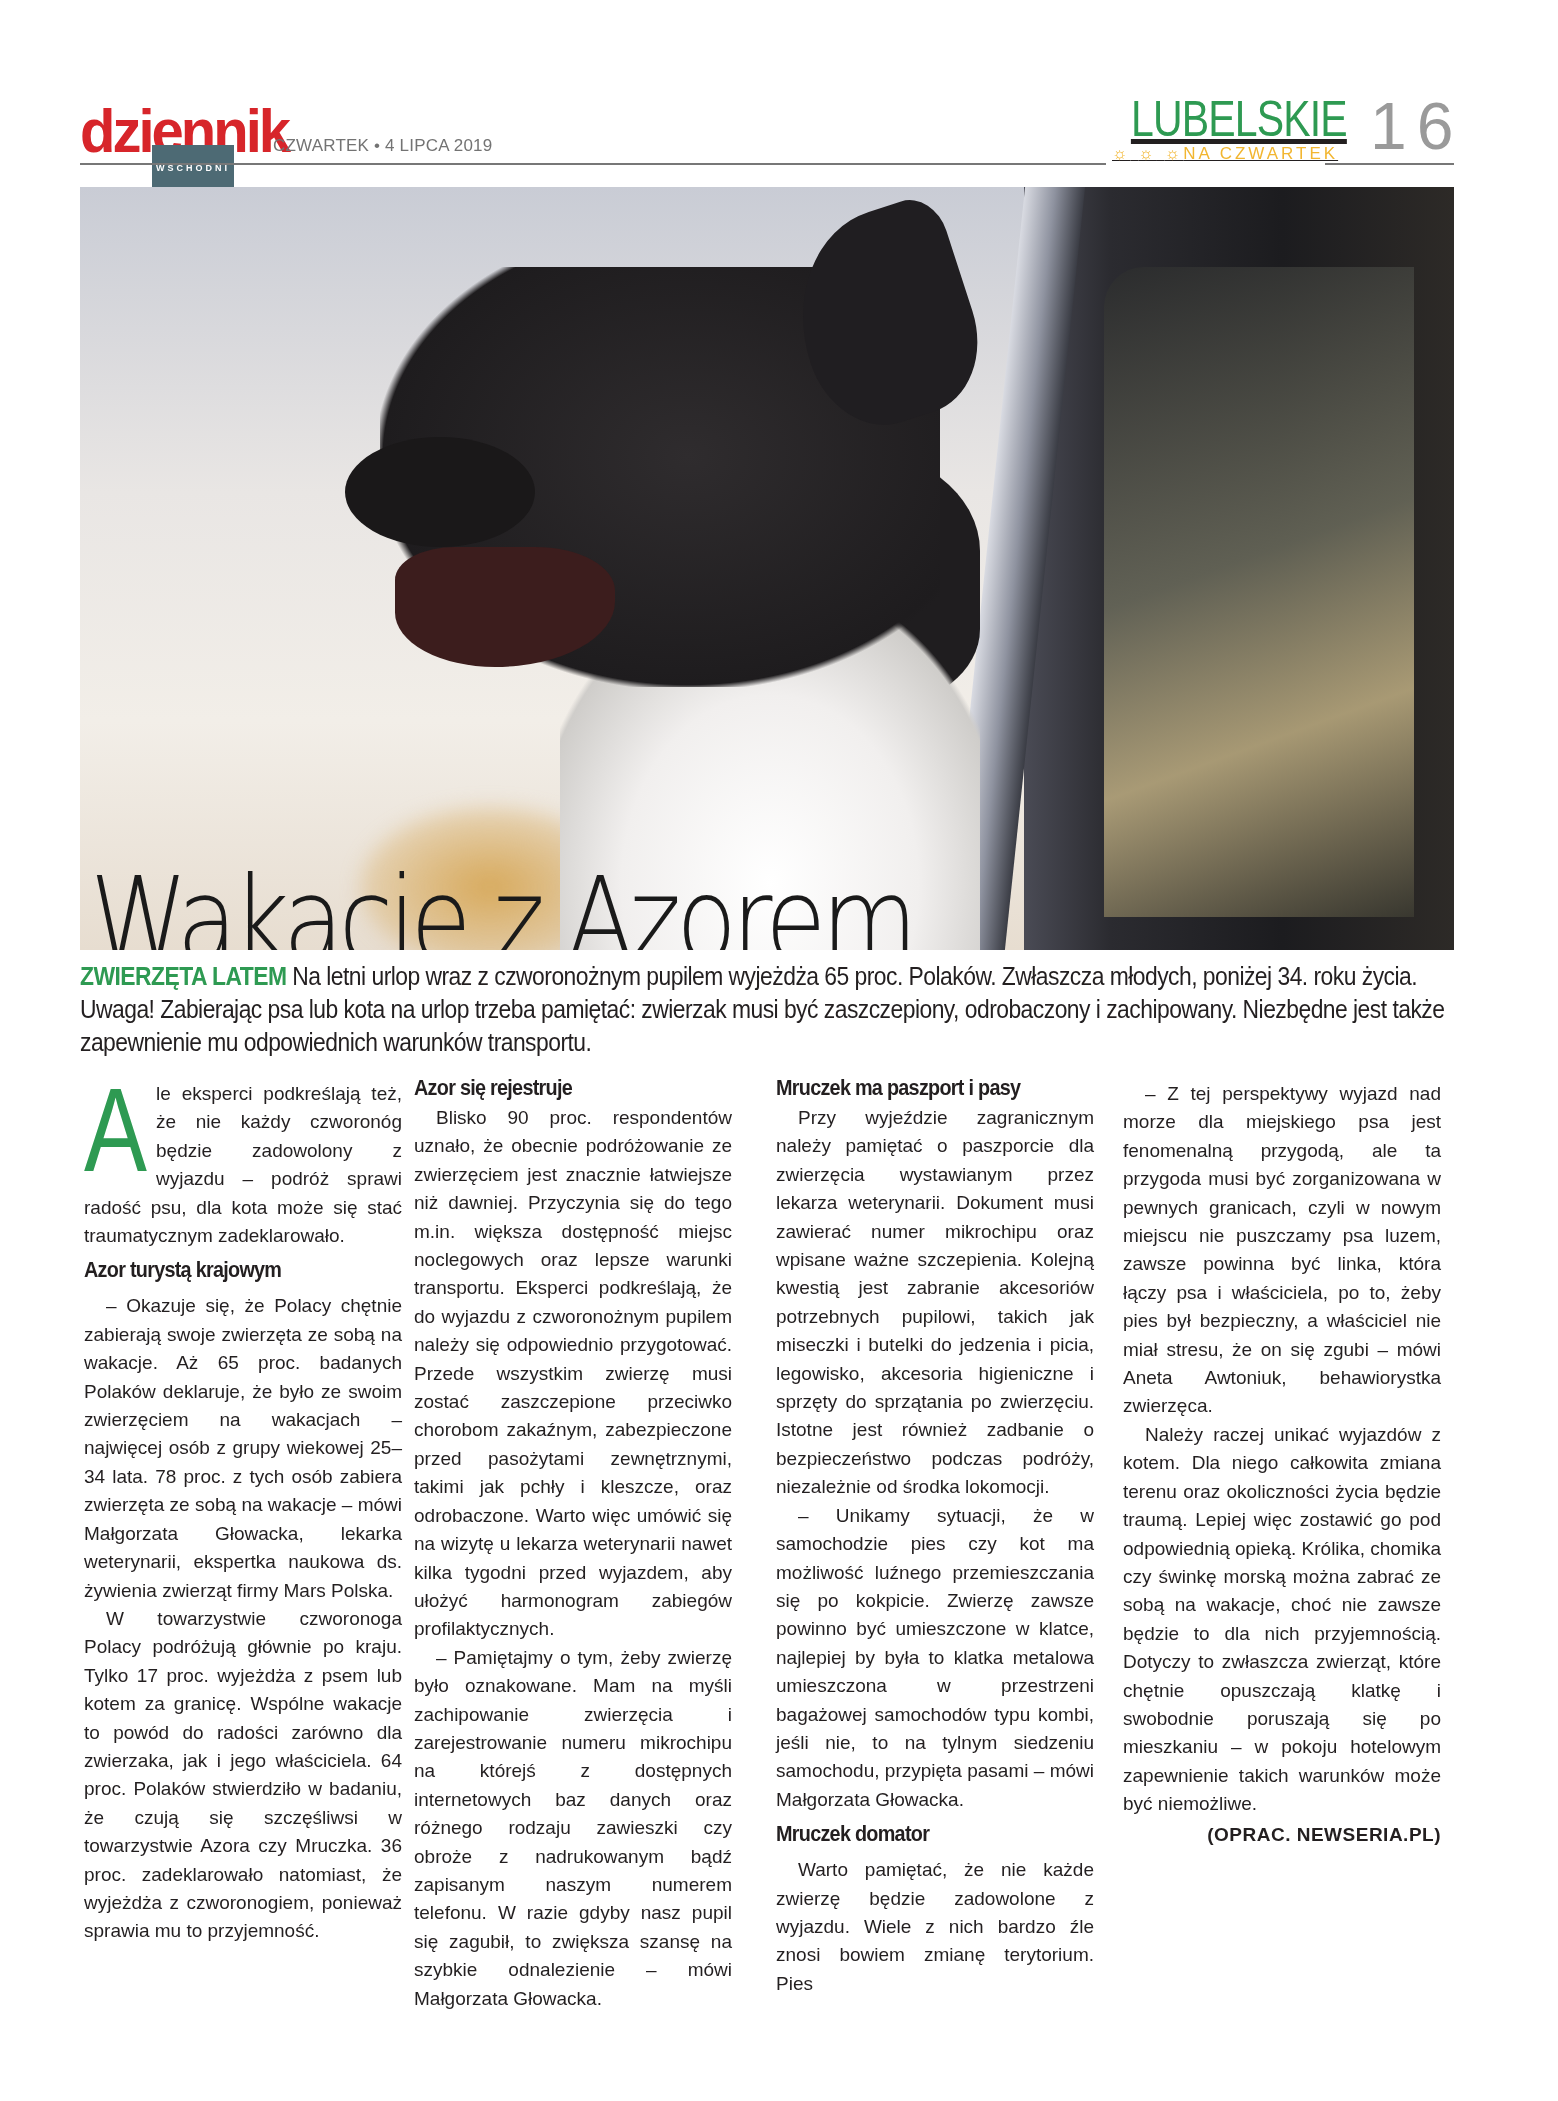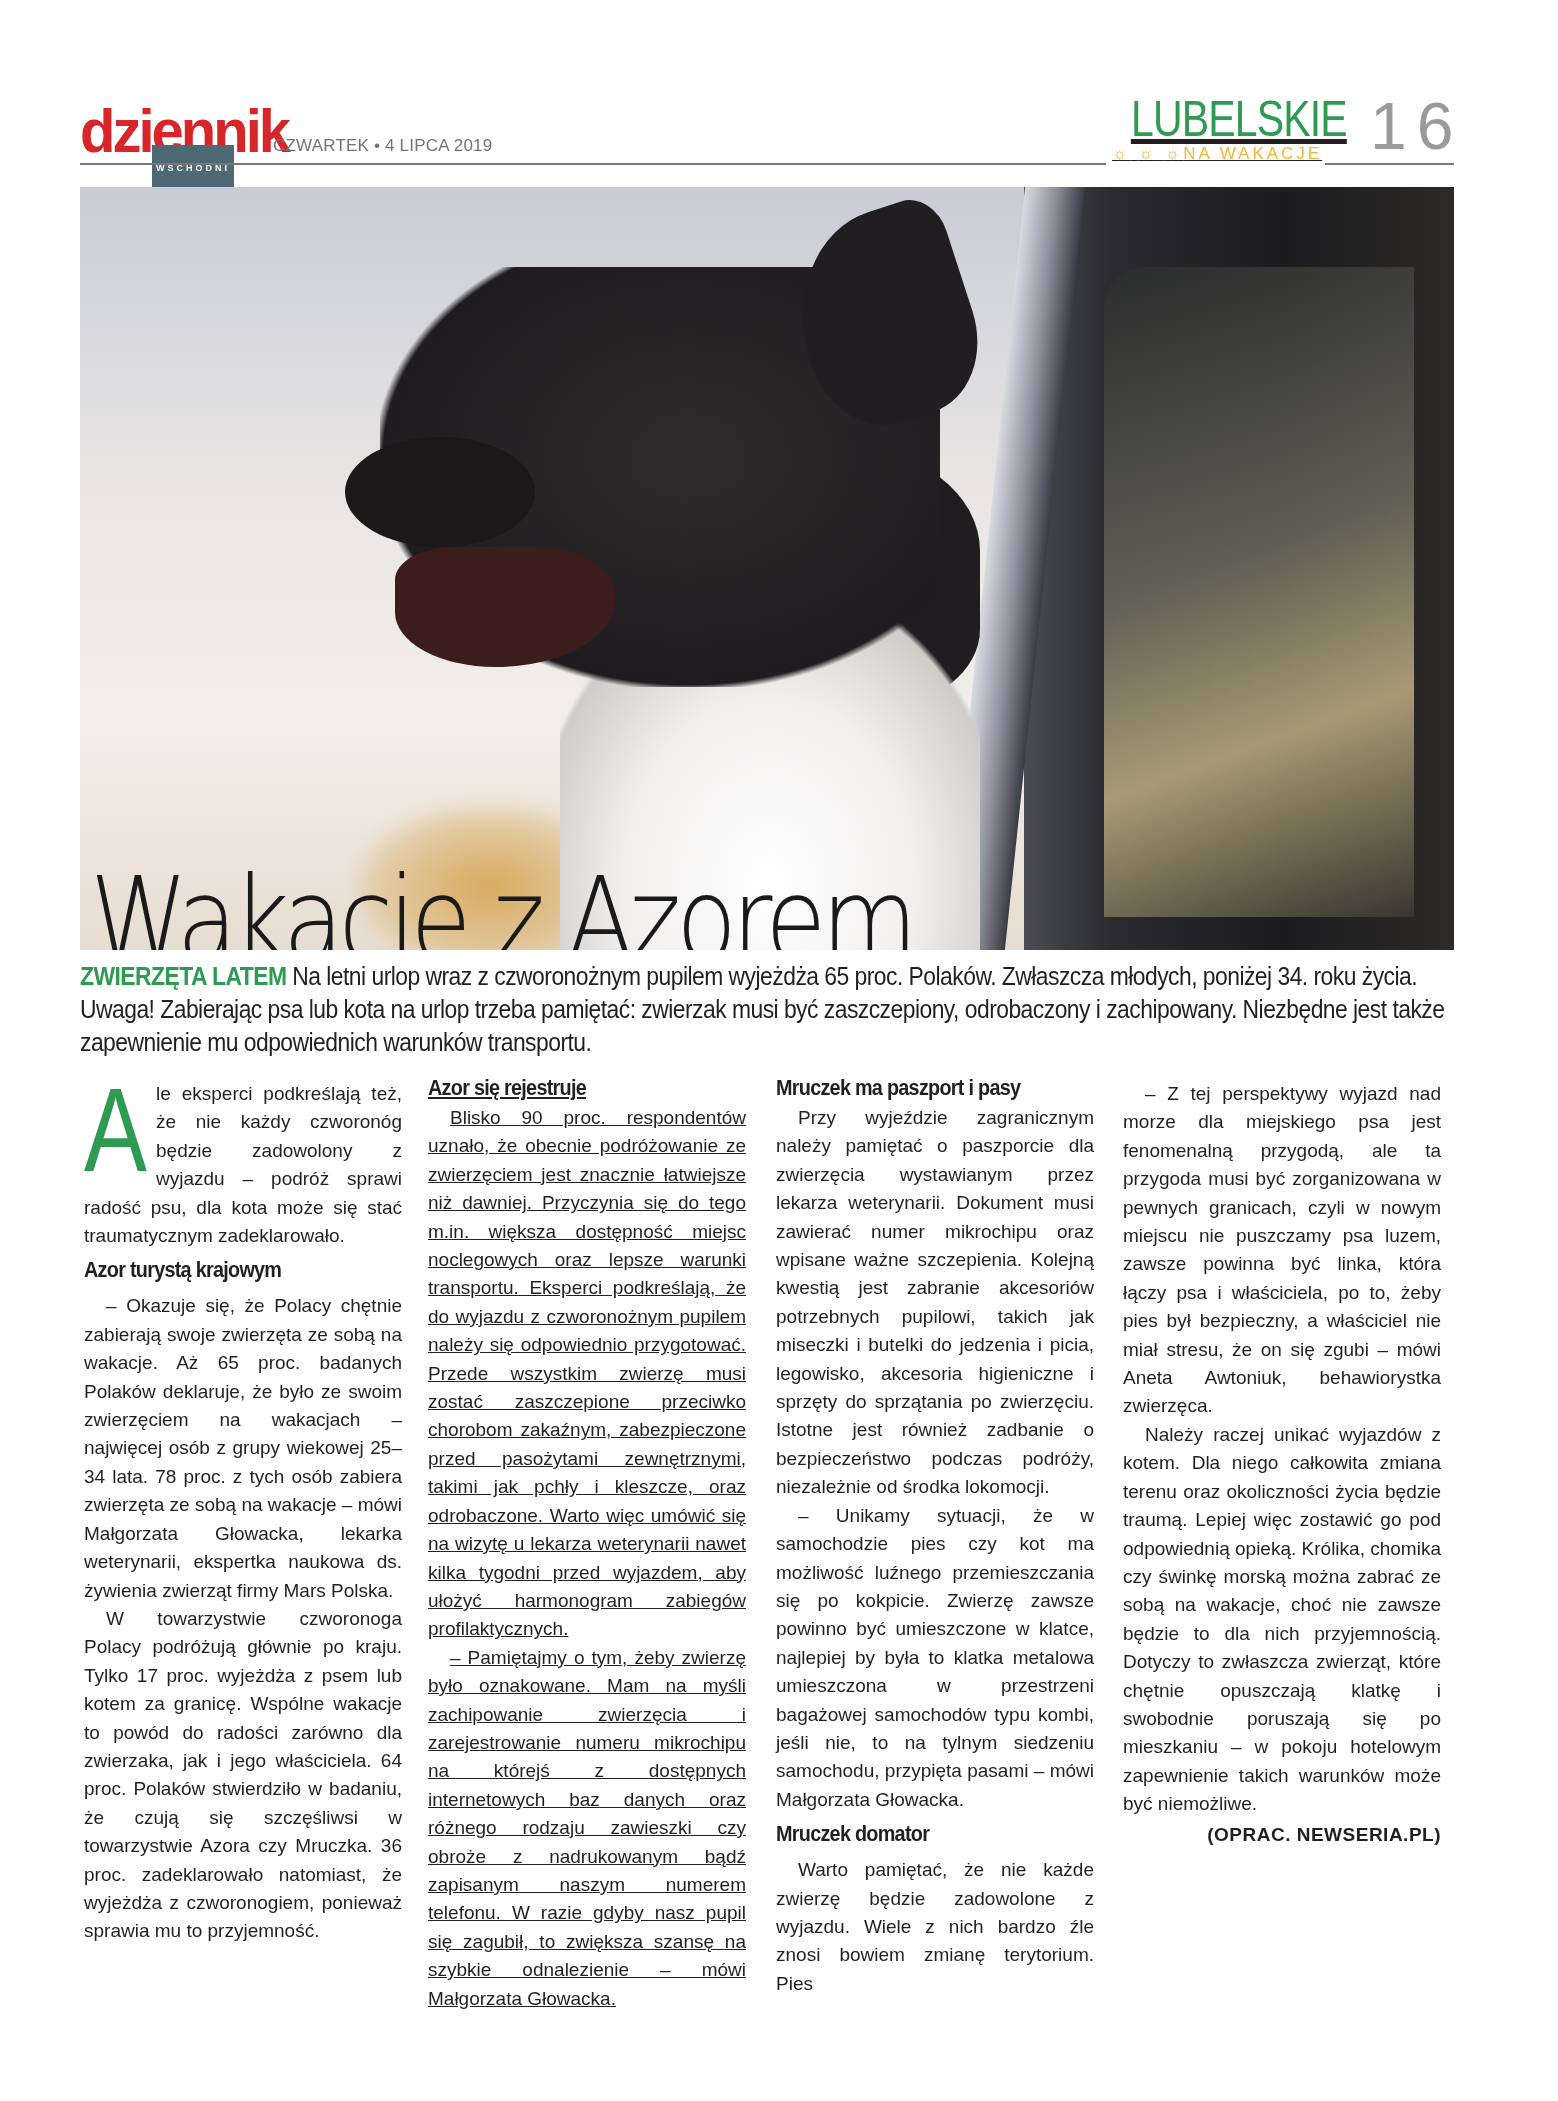--- a/index.html
+++ b/index.html
@@ -36,42 +36,42 @@
   
   .lead { position:absolute; left:80px; top:960px; width:1374px; font-family:"Liberation Sans", sans-serif; font-size:26px; line-height:33px; color:#231f20; letter-spacing:-0.6px; transform:scaleX(0.88); transform-origin:left top; width:1560px; }
   .lead .kicker { color:#2e9a52; font-weight:bold; }
 
   
   .col { position:absolute; top:1080px; width:318px; font-size:19px; line-height:28.4px; color:#231f20; text-align:justify; }
   .col p { margin:0; text-indent:22px; }
   .col p.noindent { text-indent:0; }
   .col h3 { font-family:"Liberation Sans", sans-serif; font-weight:bold; font-size:22px; letter-spacing:-0.8px; margin:6px 0 8px 0; line-height:28px; transform:scaleX(0.9); transform-origin:left; white-space:nowrap; }
   .col1 { left:84px; }
-  .col2 { left:428px;text-decoration:underline; }
+  .col2 { left:414px; }
   .col3 { left:776px; }
   .col4 { left:1123px; }
   .dropcap { float:left; font-size:118px; line-height:92px; color:#2e9a52; margin:4px 10px 0 0; font-family:"Liberation Sans", sans-serif; font-weight:normal; transform:scaleX(0.8); transform-origin:left; width:62px; }
   .credit { text-align:right; font-weight:bold; font-size:19px; letter-spacing:0.5px; margin-top:2px; }
 </style>
 </head>
 <body>
 
 <header class="masthead">
   <div class="logo">
     <span class="logo-word">dziennik</span>
     <span class="logo-sub">WSCHODNI</span>
   </div>
   <div class="dateline">CZWARTEK • 4 LIPCA 2019</div>
   <div class="rule-left"></div>
   <div class="section">
     <div class="section-title">LUBELSKIE</div>
     <div class="section-sub">
       <span>☼</span>
       <span>☼</span>
-      <span>☼</span><span>NA WAKACJE</span>
+      <span>☼</span><span>NA CZWARTEK</span>
     </div>
   </div>
   <div class="rule-mid"></div>
   <div class="page-number">16</div>
 </header>
 
 <section class="hero">
   <div class="blur1"></div>
   <div class="car"></div>
   <div class="car-window"></div>

